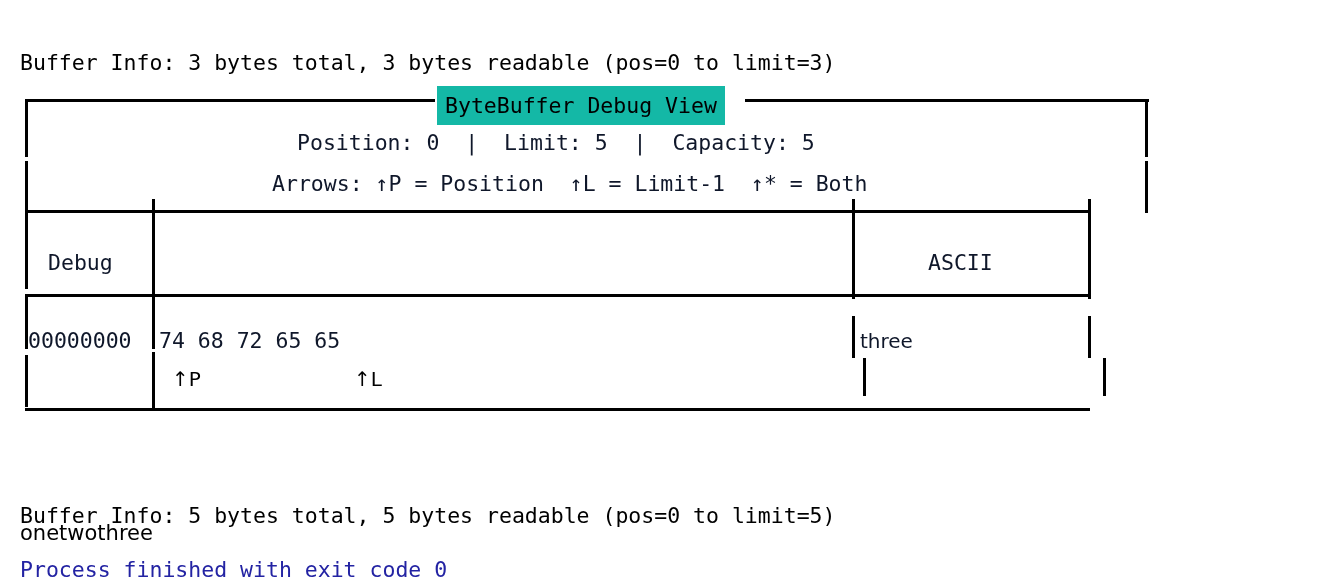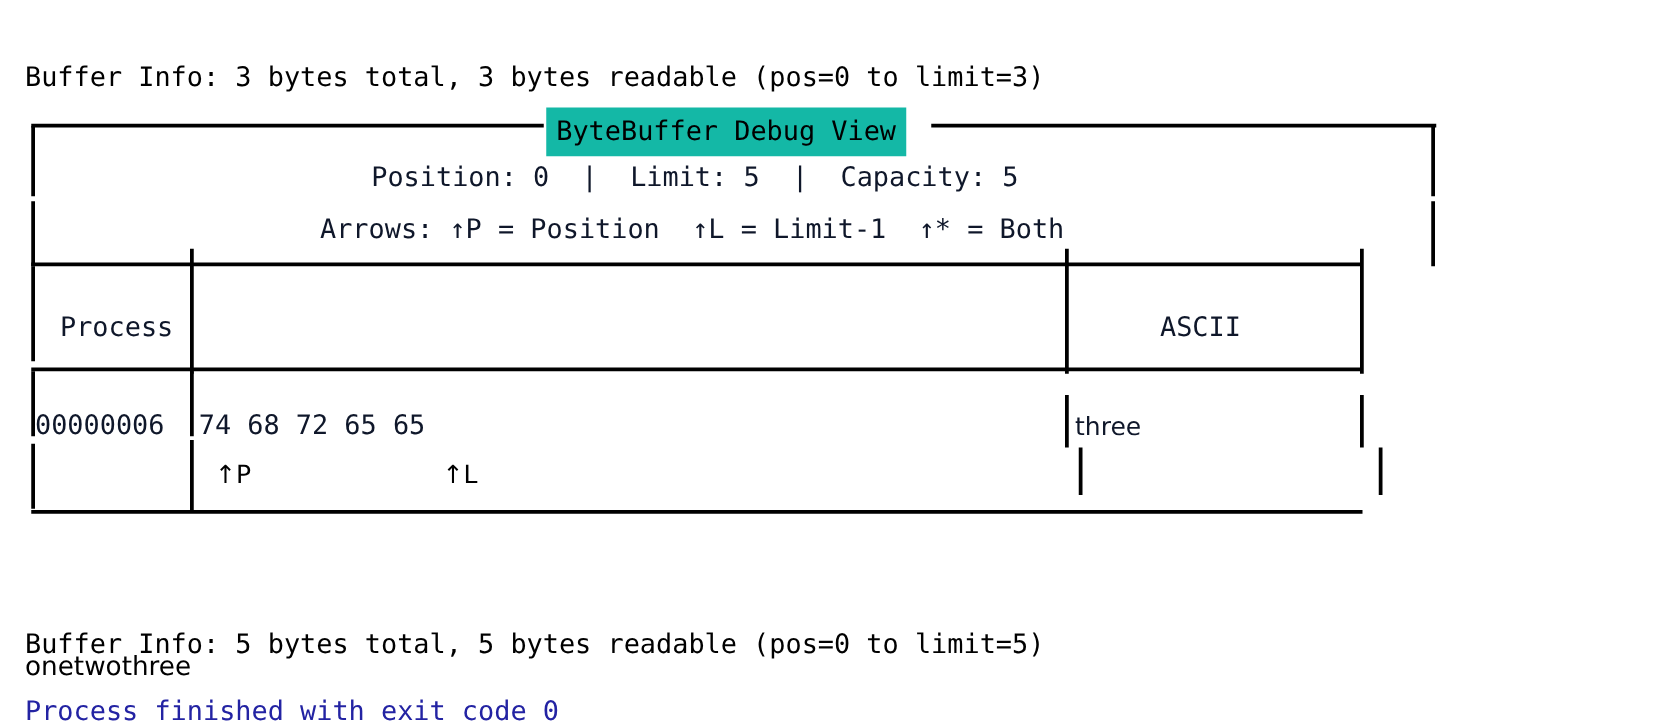--- a/index.html
+++ b/index.html
@@ -94,40 +94,40 @@
   <div class="hline" style="left:25px; top:99px; width:410px;"></div>
   <div class="boxtitle" style="left:437px; top:86px;">ByteBuffer Debug View</div>
   <div class="hline" style="left:745px; top:99px; width:404px;"></div>
 
   <div class="vline" style="left:25px; top:101px; height:56px;"></div>
   <div class="vline" style="left:1145px; top:101px; height:56px;"></div>
   <div class="cell" style="left:297px; top:123px;">Position: 0  |  Limit: 5  |  Capacity: 5</div>
 
   <div class="vline" style="left:25px; top:161px; height:52px;"></div>
   <div class="vline" style="left:1145px; top:161px; height:52px;"></div>
-  <div class="cell sans" style="left:256px; top:164px;">Arrows: ↑P = Position  ↑L = Limit-1  ↑* = Both</div>
+  <div class="cell sans" style="left:272px; top:164px;">Arrows: ↑P = Position  ↑L = Limit-1  ↑* = Both</div>
 
   <div class="hline" style="left:25px; top:210px; width:1065px;"></div>
 
   <div class="vline" style="left:25px;  top:213px; height:76px;"></div>
   <div class="vline" style="left:152px; top:199px; height:100px;"></div>
   <div class="vline" style="left:852px; top:199px; height:100px;"></div>
   <div class="vline" style="left:1088px; top:199px; height:100px;"></div>
 
-  <div class="cell" style="left:48px; top:243px;">Process</div>
+  <div class="cell" style="left:48px; top:243px;">Debug</div>
   <div class="cell" style="left:928px; top:243px;">ASCII</div>
 
   <div class="hline" style="left:25px; top:294px; width:1065px;"></div>
 
   <div class="vline" style="left:25px;  top:297px; height:52px;"></div>
   <div class="vline" style="left:152px; top:297px; height:52px;"></div>
   <div class="vline" style="left:852px; top:316px; height:42px;"></div>
   <div class="vline" style="left:1088px; top:316px; height:42px;"></div>
 
-  <div class="cell" style="left:28px; top:321px;">00000006</div>
+  <div class="cell" style="left:28px; top:321px;">00000000</div>
   <div class="cell" style="left:159px; top:321px;">74 68 72 65 65</div>
   <div class="cell asciitxt" style="left:860px; top:322px;text-align:right;">three</div>
 
   <div class="vline" style="left:25px;  top:355px; height:52px;"></div>
   <div class="vline" style="left:152px; top:352px; height:58px;"></div>
   <div class="vline" style="left:863px; top:358px; height:38px;"></div>
   <div class="vline" style="left:1103px; top:358px; height:38px;"></div>
 
   <div class="arrowmark" style="left:172px; top:360px;">↑P</div>
   <div class="arrowmark" style="left:354px; top:360px;">↑L</div>

